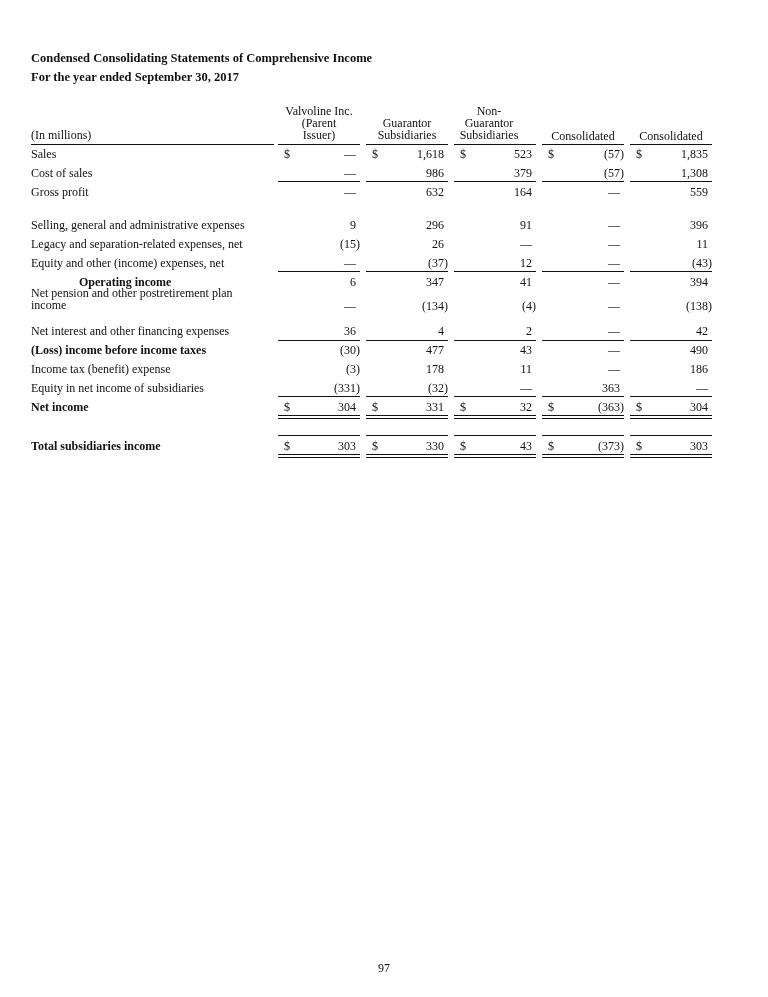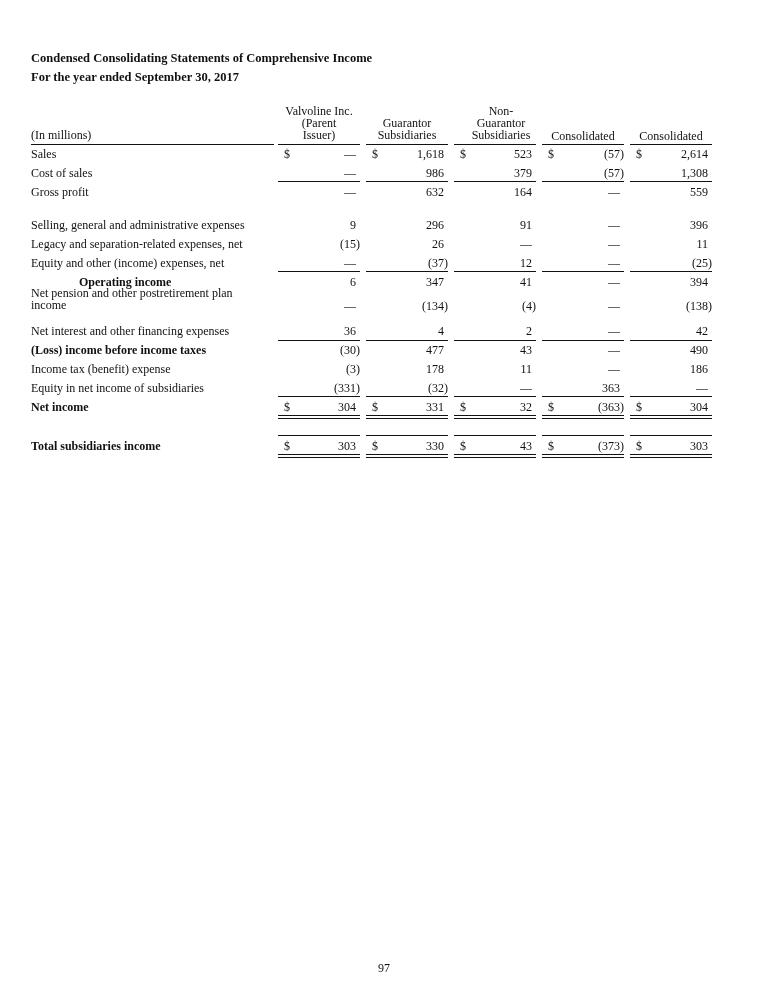--- a/index.html
+++ b/index.html
@@ -27,41 +27,41 @@
 <div id="t2" class="title">For the year ended September 30, 2017</div>
 
 <div class="hdr-label">(In millions)</div>
 
 <div id="table">
     <div class="hdr" style="left: 278px; width: 82px; top: 104.5px;">Valvoline Inc.
 (Parent
 Issuer)</div>
     <div class="hdr" style="left: 366px; width: 82px; top: 117px;">Guarantor
 Subsidiaries</div>
-    <div class="hdr" style="left: 460px; width: 82px; top: 104.5px;">Non-
+    <div class="hdr" style="left: 448px; width: 82px; top: 104.5px;">Non-
 Guarantor
 Subsidiaries</div>
     <div class="hdr" style="left: 542px; width: 82px; top: 129.5px;">Consolidated</div>
     <div class="hdr" style="left: 630px; width: 82px; top: 129.5px;">Consolidated</div>
     <div class="rule" style="left: 31px; width: 243px; top: 144px;"></div>
     <div class="rule" style="left: 278px; width: 82px; top: 144px;"></div>
     <div class="rule" style="left: 366px; width: 82px; top: 144px;"></div>
     <div class="rule" style="left: 454px; width: 82px; top: 144px;"></div>
     <div class="rule" style="left: 542px; width: 82px; top: 144px;"></div>
     <div class="rule" style="left: 630px; width: 82px; top: 144px;"></div>
     <div class="row-label" style="top: 148px;">Sales</div>
     <div class="cell" style="right: 412px; top: 148px;">—</div>
     <div class="dollar" style="left: 284px; top: 148px;">$</div>
     <div class="cell" style="right: 324px; top: 148px;">1,618</div>
     <div class="dollar" style="left: 372px; top: 148px;">$</div>
     <div class="cell" style="right: 236px; top: 148px;">523</div>
     <div class="dollar" style="left: 460px; top: 148px;">$</div>
     <div class="cell" style="right: 144px; top: 148px;">(57)</div>
     <div class="dollar" style="left: 548px; top: 148px;">$</div>
-    <div class="cell" style="right: 60px; top: 148px;">2,614</div>
+    <div class="cell" style="right: 60px; top: 148px;">1,835</div>
     <div class="dollar" style="left: 636px; top: 148px;">$</div>
     <div class="row-label" style="top: 167px;">Cost of sales</div>
     <div class="cell" style="right: 412px; top: 167px;">—</div>
     <div class="cell" style="right: 324px; top: 167px;">986</div>
     <div class="cell" style="right: 236px; top: 167px;">379</div>
     <div class="cell" style="right: 144px; top: 167px;">(57)</div>
     <div class="cell" style="right: 60px; top: 167px;">1,308</div>
     <div class="row-label" style="top: 186px;">Gross profit</div>
     <div class="cell" style="right: 412px; top: 186px;">—</div>
     <div class="cell" style="right: 324px; top: 186px; text-align: center;">632</div>
@@ -78,21 +78,21 @@
     <div class="cell" style="right: 408px; top: 238px;">(15)</div>
     <div class="cell" style="right: 324px; top: 238px;">26</div>
     <div class="cell" style="right: 236px; top: 238px;">—</div>
     <div class="cell" style="right: 148px; top: 238px;">—</div>
     <div class="cell" style="right: 60px; top: 238px;">11</div>
     <div class="row-label" style="top: 257px;">Equity and other (income) expenses, net</div>
     <div class="cell" style="right: 412px; top: 257px;">—</div>
     <div class="cell" style="right: 320px; top: 257px;">(37)</div>
     <div class="cell" style="right: 236px; top: 257px;">12</div>
     <div class="cell" style="right: 148px; top: 257px;">—</div>
-    <div class="cell" style="right: 56px; top: 257px;">(25)</div>
+    <div class="cell" style="right: 56px; top: 257px;">(43)</div>
     <div class="row-label bold" style="top: 276px; margin-left: 48px;">Operating income</div>
     <div class="cell" style="right: 412px; top: 276px;">6</div>
     <div class="cell" style="right: 324px; top: 276px;">347</div>
     <div class="cell" style="right: 236px; top: 276px;">41</div>
     <div class="cell" style="right: 148px; top: 276px;">—</div>
     <div class="cell" style="right: 60px; top: 276px;">394</div>
     <div class="row-label" style="white-space: pre-line; top: 287px; line-height: 12px;">Net pension and other postretirement plan
 income</div>
     <div class="cell" style="right: 412px; top: 300px;">—</div>
     <div class="cell" style="right: 320px; top: 300px;">(134)</div>

